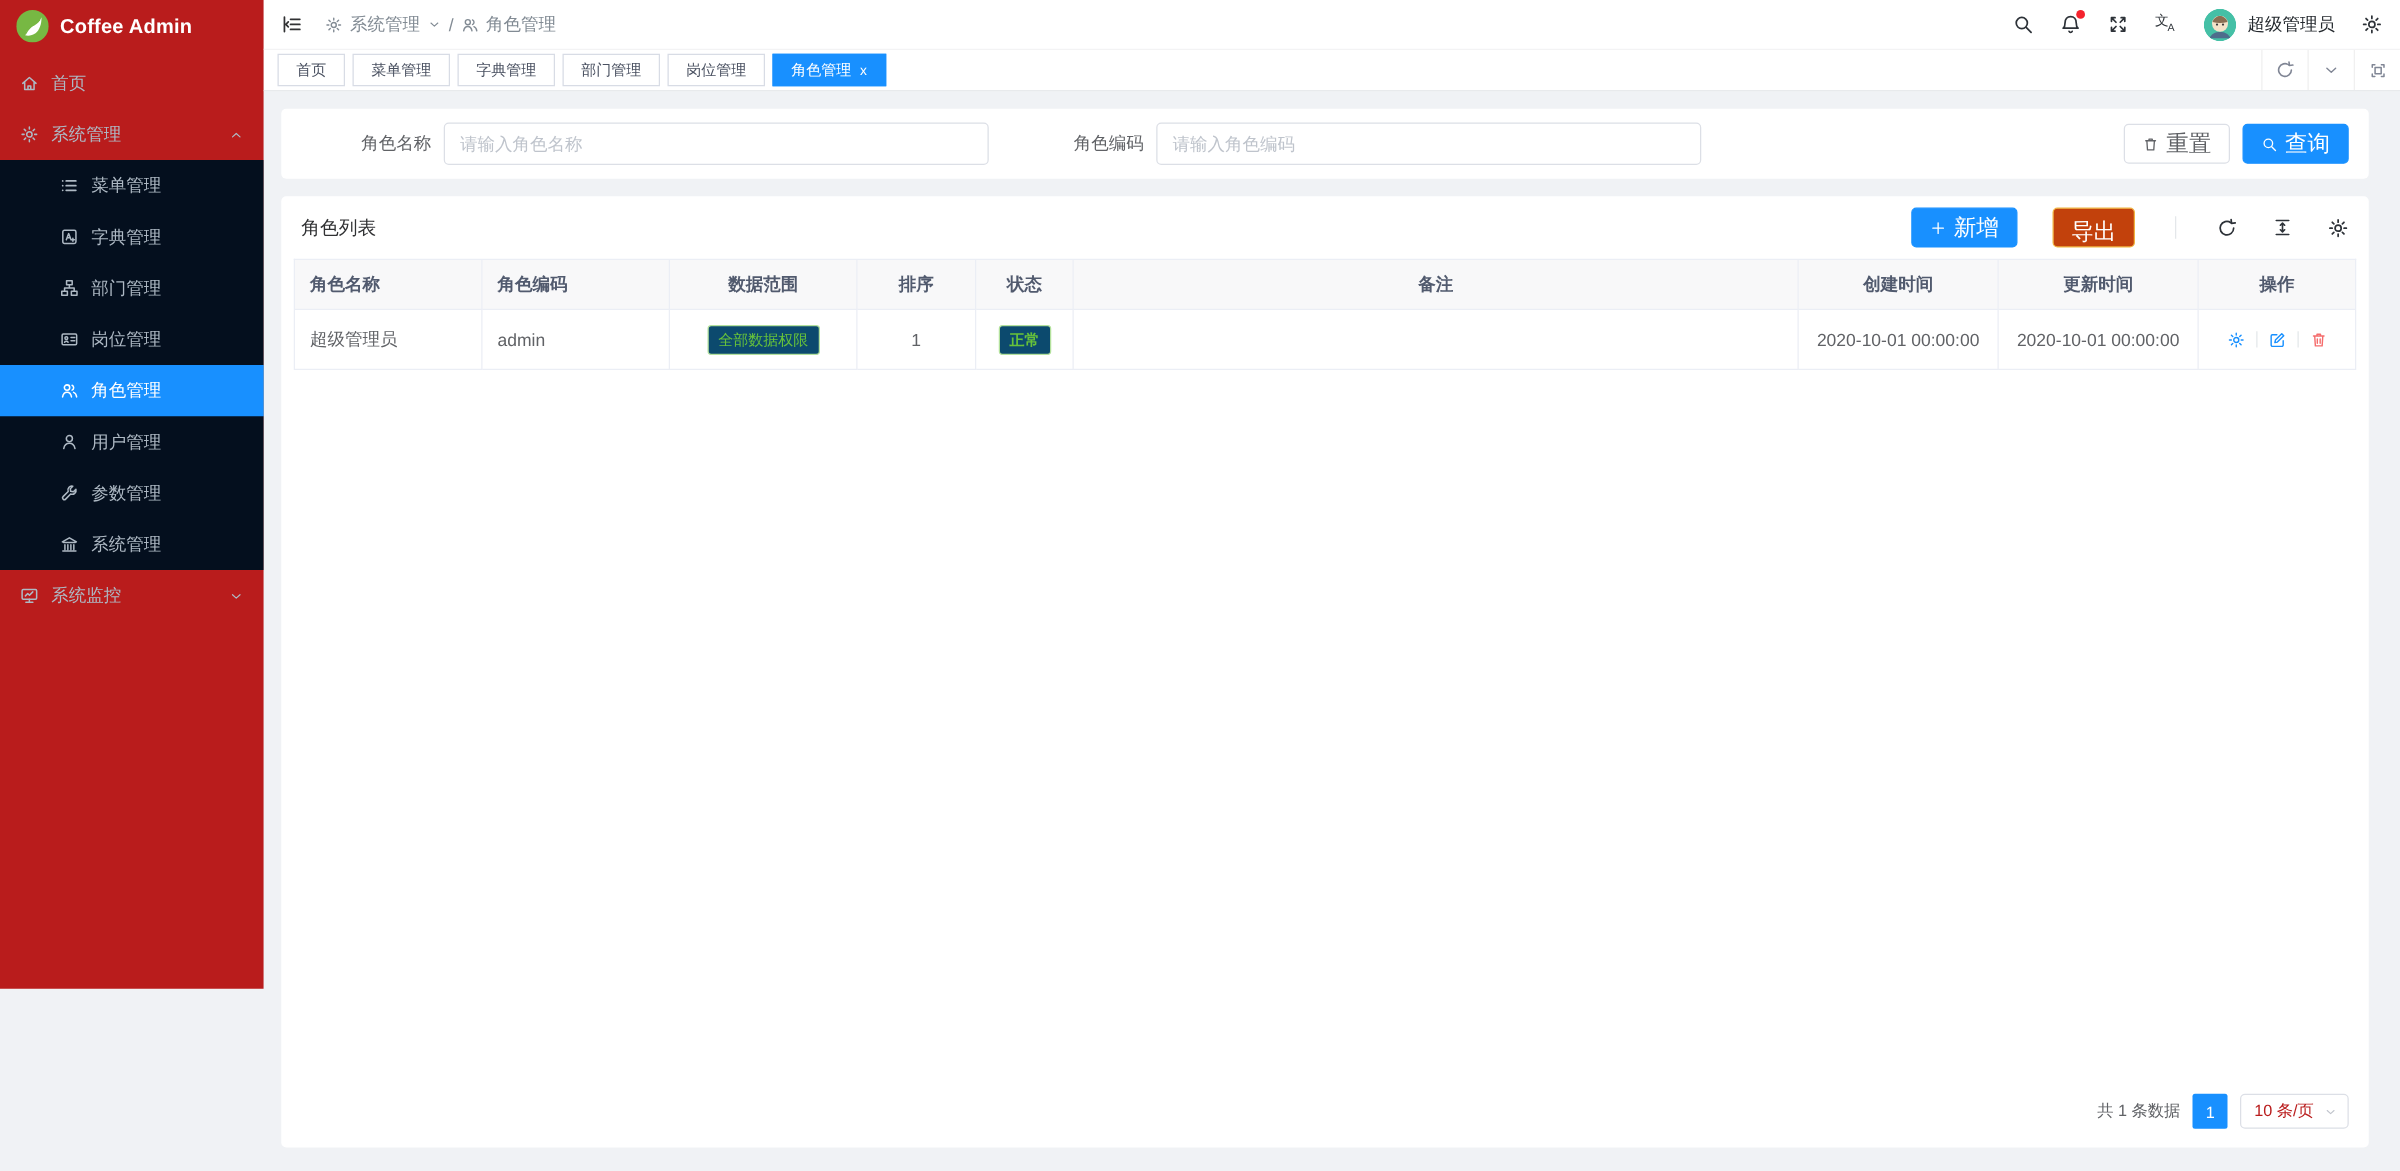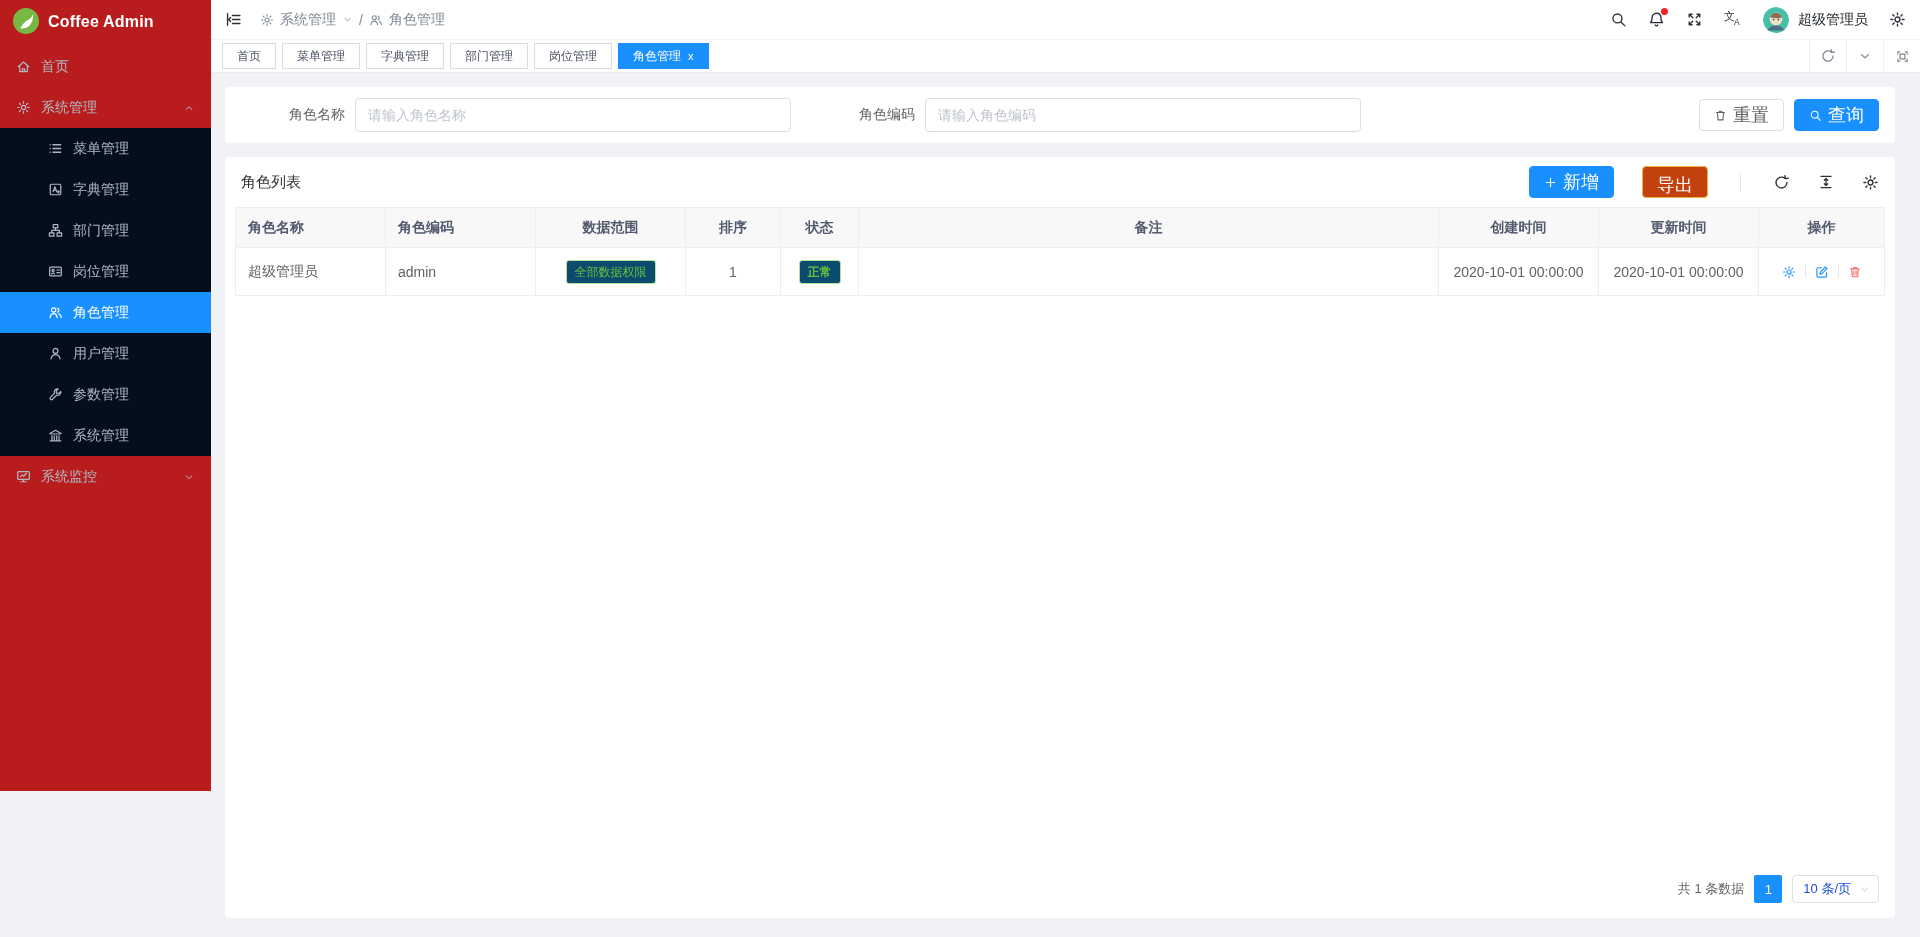--- a/index.html
+++ b/index.html
@@ -69,21 +69,21 @@
   .c8{width:160px;justify-content:center;} .c9{width:125px;justify-content:center;}
   .trow.bd .c6 { justify-content:flex-start; }
   .tag { font-size:12px; line-height:1; padding:5px 8px; border-radius:3px; background:#0c4a6e; border:1px solid #b3e19d; color:#67c23a; white-space:nowrap; }
   .ops { display:flex; align-items:center; gap:9px; }
   .op-blue { color:#1890ff; cursor:pointer; }
   .op-red { color:#f56c6c; cursor:pointer; }
   .opdiv { width:1px; height:13px; background:#e4e7ea; }
 
   .pager { margin-top:auto; display:flex; align-items:center; justify-content:flex-end; gap:10px; padding:0 16px 15px 0; color:#606266; font-size:13px; }
   .pg-num { width:28px; height:28px; background:#1890ff; color:#fff; border-radius:2px; display:flex; align-items:center; justify-content:center; font-size:13px; cursor:pointer; }
-  .pg-size { height:28px; border:1px solid #dcdfe6; border-radius:4px; display:flex; align-items:center; gap:8px; padding:0 8px 0 10px; color:#1d4ed8; cursor:pointer; background:#fff; }
+  .pg-size { height:28px; border:1px solid #dcdfe6; border-radius:4px; display:flex; align-items:center; gap:8px; padding:0 8px 0 10px; color:#b91c1c; cursor:pointer; background:#fff; }
   .pg-size .ch { color:#c0c4cc; }
 </style>
 </head>
 <body>
 
 <div class="sidebar">
   <div class="logo">
     <span>
       <svg width="26" height="26" viewBox="0 0 26 26">
         <circle cx="13" cy="13" r="13" fill="#77b843"></circle>

